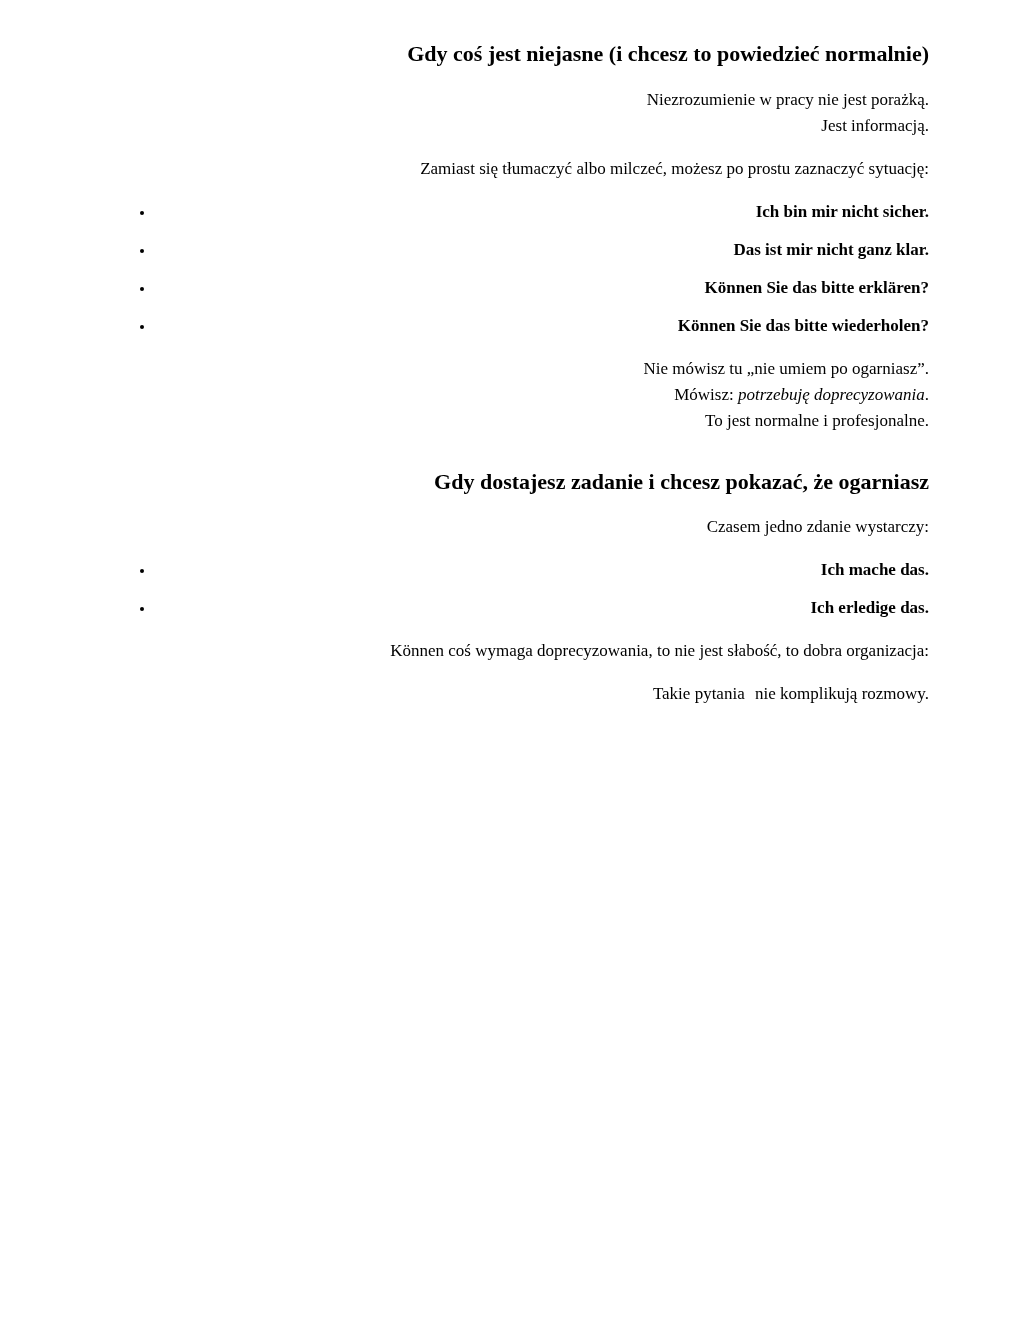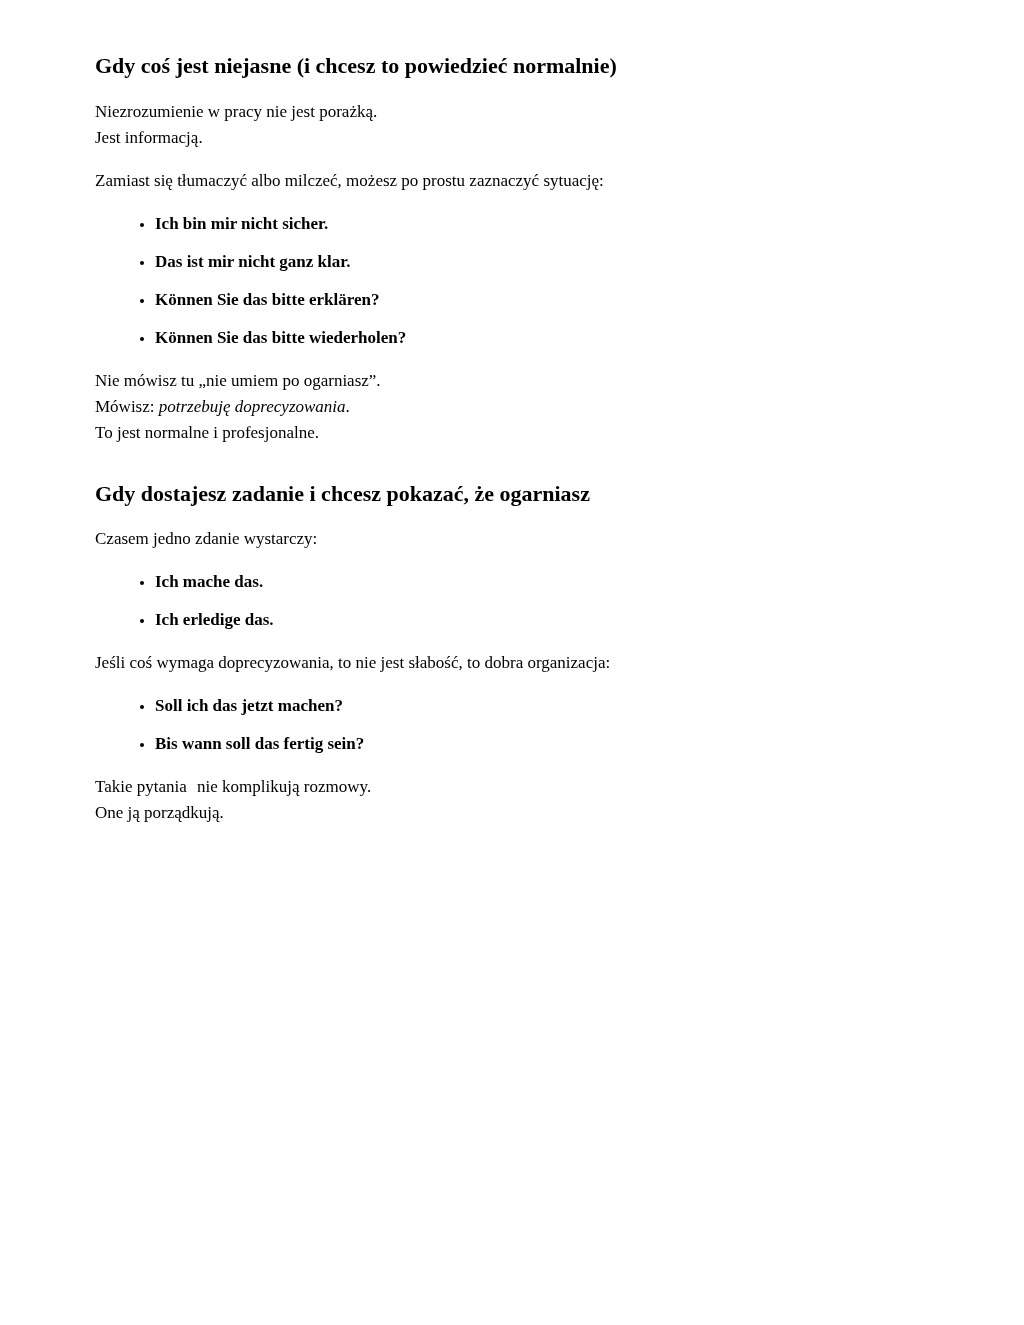--- a/index.html
+++ b/index.html
@@ -12,22 +12,23 @@
     height: 1325px;
     overflow: hidden;
     font-family: "Liberation Serif", "DejaVu Serif", serif;
     color: #000000;
     -webkit-font-smoothing: antialiased;
   }
   .page {
     box-sizing: border-box;
     width: 1024px;
     height: 1325px;
-    padding: 52px 95px 0 95px;
+    padding: 40px 95px 0 95px;
     background: #ffffff;
+    text-align: right;
   }
   .section-heading {
     font-size: 22px;
     font-weight: bold;
     line-height: 1.3;
     margin: 0 0 18px 0;
   }
   .section-heading.second {
     margin-top: 34px;
   }
@@ -92,27 +93,22 @@
     <p class="para">
       <span class="line">Czasem jedno zdanie wystarczy:</span>
     </p>
 
     <ul class="bullets">
       <li>Ich mache das.</li>
       <li>Ich erledige das.</li>
     </ul>
 
     <p class="para">
-      <span class="line">Jeśli coś wymaga doprecyzowania, to nie jest słabość, to dobra organizacja:</span>
+      <span class="line">Können coś wymaga doprecyzowania, to nie jest słabość, to dobra organizacja:</span>
     </p>
 
-    <ul class="bullets">
-      <li>Soll ich das jetzt machen?</li>
-      <li>Bis wann soll das fertig sein?</li>
-    </ul>
 
     <p class="para">
       <span class="line"><span>Takie pytania </span><span class="seg-bold">nie komplikują rozmowy</span><span>.</span></span>
-      <span class="line">One ją porządkują.</span>
     </p>
   </div>
 
 </div>
 
 </body></html>

